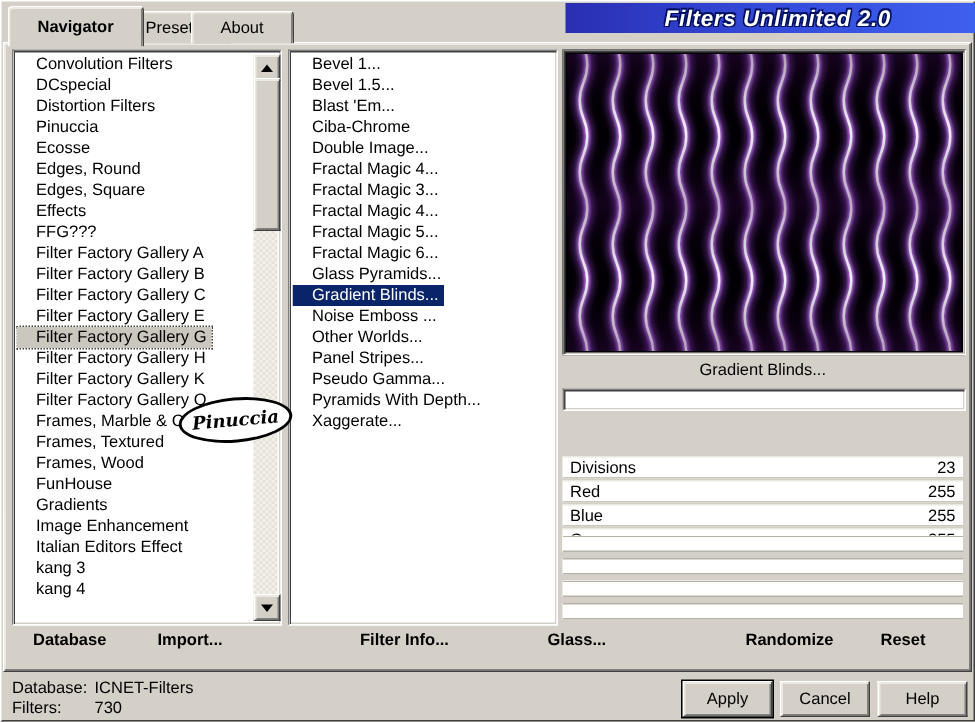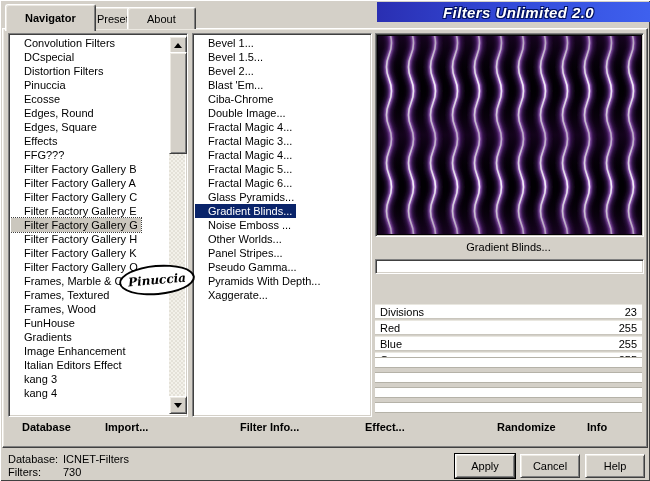--- a/index.html
+++ b/index.html
@@ -125,22 +125,22 @@
     <div class="list-inner">
         <div class="list-item">Convolution Filters</div>
         <div class="list-item">DCspecial</div>
         <div class="list-item">Distortion Filters</div>
         <div class="list-item">Pinuccia</div>
         <div class="list-item">Ecosse</div>
         <div class="list-item">Edges, Round</div>
         <div class="list-item">Edges, Square</div>
         <div class="list-item">Effects</div>
         <div class="list-item">FFG???</div>
+        <div class="list-item">Filter Factory Gallery A</div>
         <div class="list-item">Filter Factory Gallery B</div>
-        <div class="list-item">Filter Factory Gallery A</div>
         <div class="list-item">Filter Factory Gallery C</div>
         <div class="list-item">Filter Factory Gallery E</div>
         <div class="list-item sel-dotted">Filter Factory Gallery G</div>
         <div class="list-item">Filter Factory Gallery H</div>
         <div class="list-item">Filter Factory Gallery K</div>
         <div class="list-item">Filter Factory Gallery Q</div>
         <div class="list-item">Frames, Marble &amp; Crystal</div>
         <div class="list-item">Frames, Textured</div>
         <div class="list-item">Frames, Wood</div>
         <div class="list-item">FunHouse</div>
@@ -158,21 +158,20 @@
       <div class="sb-btn sb-down">
         <div class="tri-down"></div>
       </div>
     </div>
   </div>
 
   <div class="sunken" style="left:192px;top:33px;width:178px;height:382px">
     <div class="list-inner wide">
         <div class="list-item">Bevel 1...</div>
         <div class="list-item">Bevel 1.5...</div>
-        <div class="list-item">Bevel 2...</div>
         <div class="list-item">Blast 'Em...</div>
         <div class="list-item">Ciba-Chrome</div>
         <div class="list-item">Double Image...</div>
         <div class="list-item">Fractal Magic 4...</div>
         <div class="list-item">Fractal Magic 3...</div>
         <div class="list-item">Fractal Magic 4...</div>
         <div class="list-item">Fractal Magic 5...</div>
         <div class="list-item">Fractal Magic 6...</div>
         <div class="list-item">Glass Pyramids...</div>
         <div class="list-item sel-blue">Gradient Blinds...</div>
@@ -237,23 +236,23 @@
   <div class="empty-rows">
       <div class="empty-row"></div>
       <div class="empty-row"></div>
       <div class="empty-row"></div>
       <div class="empty-row"></div>
     </div>
 
   <div class="tool-label" style="left:22px">Database</div>
   <div class="tool-label" style="left:105px">Import...</div>
   <div class="tool-label" style="left:240px">Filter Info...</div>
-  <div class="tool-label" style="left:365px">Effect...</div>
+  <div class="tool-label" style="left:365px">Glass...</div>
   <div class="tool-label" style="left:497px">Randomize</div>
-  <div class="tool-label" style="left:587px">Info</div>
+  <div class="tool-label" style="left:587px">Reset</div>
 
   <div class="watermark">Pinuccia</div>
 
   <div class="status-label" style="top:453px">Database:</div>
   <div class="status-value" style="top:453px">ICNET-Filters</div>
   <div class="status-label" style="top:466px">Filters:</div>
   <div class="status-value" style="top:466px">730</div>
 
   <div class="btn default" style="left:455px">Apply</div>
   <div class="btn" style="left:520px">Cancel</div>

